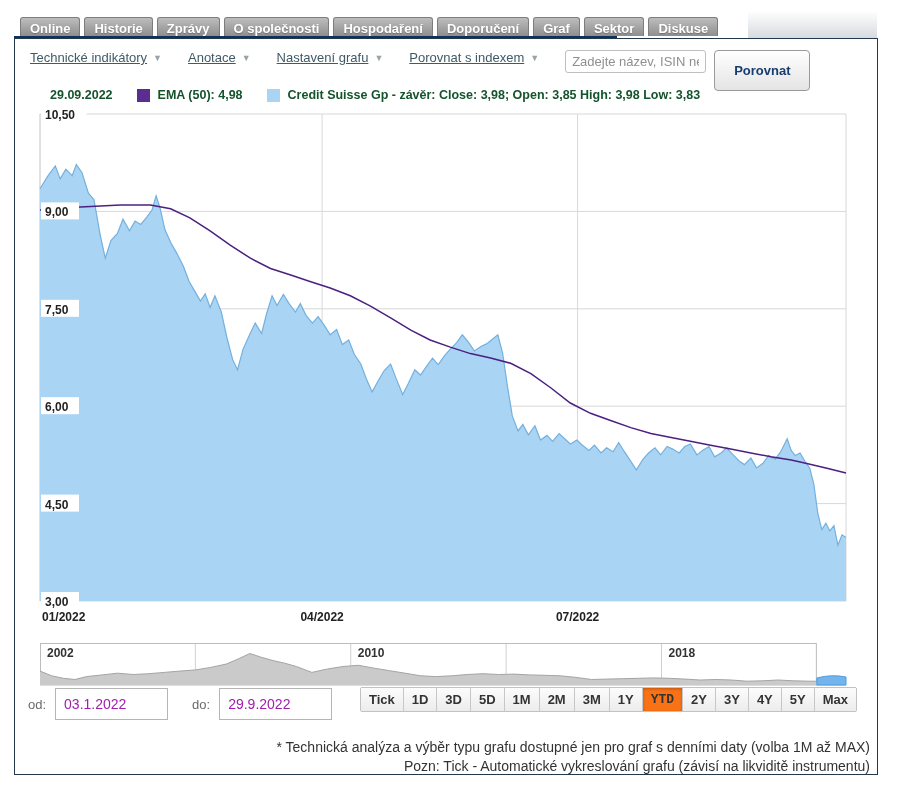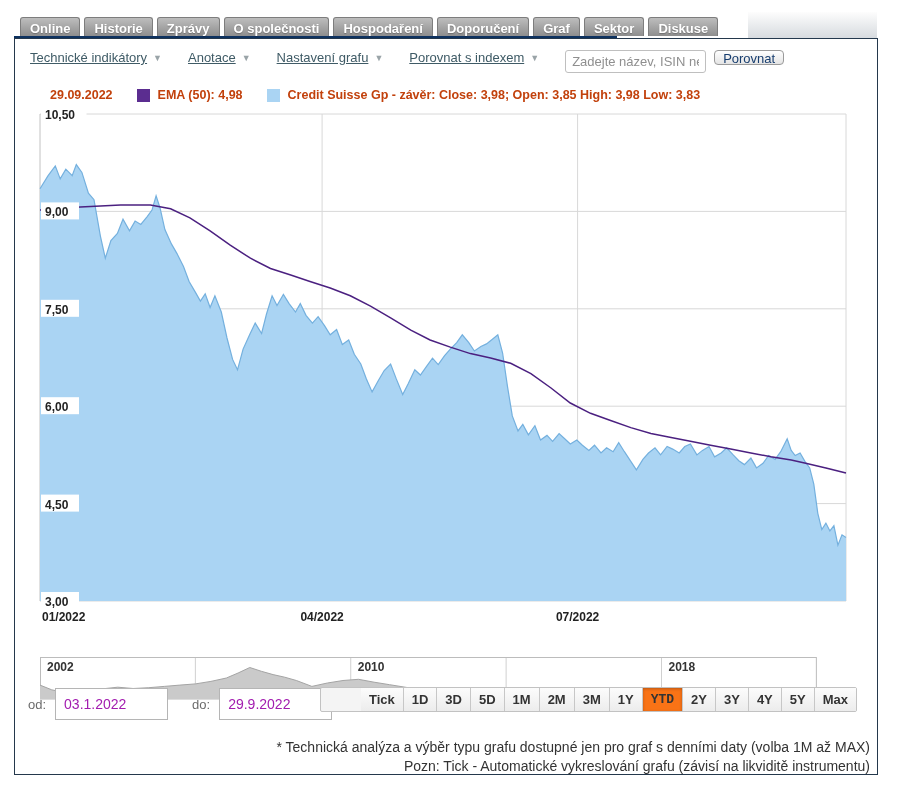--- a/index.html
+++ b/index.html
@@ -22,39 +22,39 @@
     border:1px solid #24384c; background:#fff; }
 
   
   .toolbar { position:absolute; left:30px; top:50px; display:flex; align-items:flex-start; z-index:2; }
   .tool-link { color:#3f5b66; font-size:13px; text-decoration:underline; cursor:pointer; }
   .tool-item { display:flex; align-items:center; margin-right:26px; }
   .dd-arrow { color:#9aa4a8; font-size:9px; margin-left:6px; }
   .cmp-input { width:141px; height:23px; border:1px solid #bfbfbf; border-radius:3px; padding:0 6px;
     font-size:13px; color:#333; font-family:"Liberation Sans",sans-serif; }
   .cmp-input::placeholder { color:#8f8f8f; }
-  .cmp-btn { margin-left:8px; height:15px; padding:0 8px; border:1px solid #9a9a9a; border-radius:4px;
-    background:linear-gradient(#ffffff,#e4e4e4); color:#173d6e; font-weight:normal; font-size:13px; cursor:pointer; }
+  .cmp-btn { margin-left:8px; height:41px; padding:0 19px; border:1px solid #9a9a9a; border-radius:4px;
+    background:linear-gradient(#ffffff,#e4e4e4); color:#173d6e; font-weight:bold; font-size:13px; cursor:pointer; }
 
   
   .legend { position:absolute; left:50px; top:88px; display:flex; align-items:center;
-    font-size:12.5px; font-weight:bold; color:#c2410c; }
+    font-size:12.5px; font-weight:bold; color:#14532d; }
   .swatch { display:inline-block; width:13px; height:13px; margin:0 8px 0 24px; }
 
   
   .chart-wrap { position:absolute; left:0; top:104px; width:717px; height:522px;text-decoration:underline; }
-  .nav-wrap   { position:absolute; left:0; top:655px; width:785px; height:47px; }
+  .nav-wrap   { position:absolute; left:0; top:641px; width:785px; height:47px; }
   svg text { font-family:"Liberation Sans",sans-serif; }
 
   
   .daterow { position:absolute; left:28px; top:688px; display:flex; align-items:center; font-size:13px; color:#6b6b6b; }
   .date-input { width:113px; height:32px; border:1px solid #b5b5b5; padding:0 8px; font-size:14px; color:#a21caf;
     font-family:"Liberation Sans",sans-serif; margin-left:9px; }
   .do-label { margin-left:24px; }
-  .btn-group { position:absolute; right:42px; top:687px; display:flex; border:1px solid #c2c2c2; background:#f4f4f4; border-radius:2px;padding-left:40px; }
+  .btn-group { position:absolute; right:42px; top:687px; display:flex; border:1px solid #c2c2c2; background:#f4f4f4; border-radius:2px; }
   .rbtn { padding:4px 8px; font-size:13px; font-weight:bold; color:#333; background:linear-gradient(#fcfcfc,#ececec);
     border-left:1px solid #c7c7c7; cursor:pointer; white-space:nowrap; }
   .rbtn:first-child { border-left:none; }
   .rbtn.active { background:#f97316; box-shadow:inset 0 1px 3px rgba(0,0,0,.25);font-family:Liberation Mono, monospace; }
 
   
   .footnotes { position:absolute; right:29px; top:738px; text-align:right; font-size:14px; color:#333; line-height:19px; }
 </style>
 </head>
 <body>

